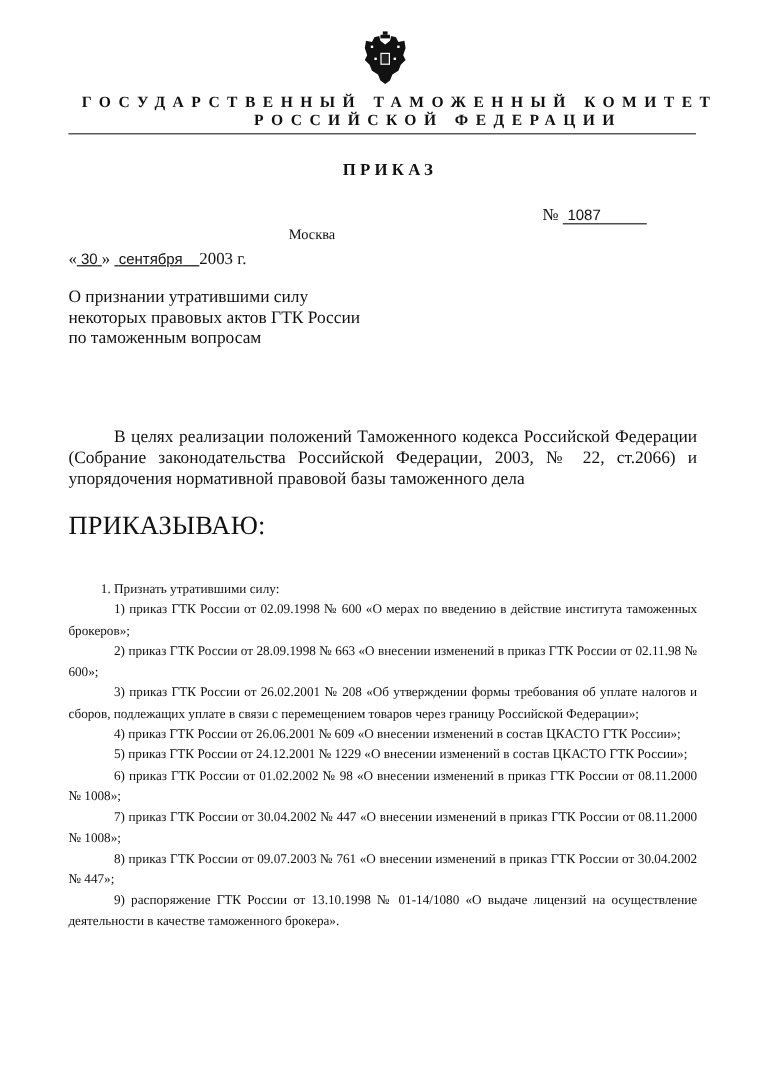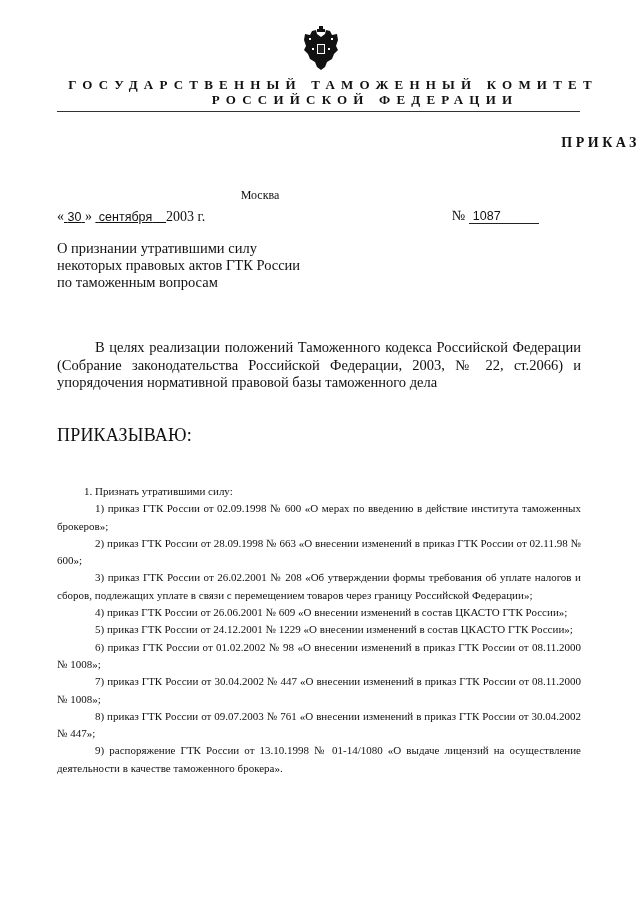--- a/index.html
+++ b/index.html
@@ -3,30 +3,30 @@
   <meta charset="utf-8">
   <style>
     * { margin: 0; padding: 0; box-sizing: border-box; }
     html, body { width: 640px; height: 900px; background: #ffffff; overflow: hidden; }
     body { position: relative; font-family: "Liberation Serif", serif; color: #111; }
     .emblem { position: absolute; left: 303px; top: 26px; width: 36px; height: 44px; }
     .org { position: absolute; left: 0; width: 640px; text-align: center; font-weight: bold; font-size: 13px; letter-spacing: 6.2px; }
     .org1 { top: 77px; padding-left: 26px; }
     .org2 { top: 92px; padding-left: 4px; margin-left: 43px; }
     .rule { position: absolute; left: 57px; top: 111px; width: 523px; height: 1px; background: #333; }
-    .title { position: absolute; left: 0; width: 640px; top: 135px; text-align: right; font-weight: bold; font-size: 14px; letter-spacing: 3.5px; padding-left: 10px; }
+    .title { position: absolute; left: 0; width: 640px; top: 135px; text-align: center; font-weight: bold; font-size: 14px; letter-spacing: 3.5px; padding-left: 10px; }
     .dateline { position: absolute; left: 57px; top: 172px; font-size: 14px; margin-top: 37px; }
     .dateline .u { font-family: "Liberation Sans", sans-serif; font-size: 12.5px; text-decoration: underline; }
-    .num { position: absolute; left: 452px; top: 172px; font-size: 14px; margin-top: 36px; }
+    .num { position: absolute; left: 452px; top: 172px; font-size: 14px; }
     .num .u { font-family: "Liberation Sans", sans-serif; font-size: 12.5px; display: inline-block; width: 70px; border-bottom: 1px solid #222; line-height: 14px; padding-left: 4px; }
     .city { position: absolute; left: 0; width: 512px; top: 188px; text-align: center; font-size: 12px; padding-left: 8px; }
     .subject { position: absolute; left: 57px; top: 240px; font-size: 14.5px; line-height: 17px; }
     .preamble { position: absolute; left: 57px; top: 339px; width: 524px; font-size: 14.5px; line-height: 17.5px; text-align: justify; }
-    .preamble p { text-indent: 38px; }
-    .order { position: absolute; left: 57px; top: 425px; font-size: 18px; letter-spacing: 0.2px; }
+    .preamble p { text-indent: 38px; margin-top: 17px; }
+    .order { position: absolute; left: 57px; top: 425px; font-size: 22px; letter-spacing: 0.2px; }
     .items { position: absolute; left: 57px; top: 483px; width: 524px; font-size: 11px; line-height: 17.3px; text-align: justify; }
     .items p { text-indent: 38px; }
     .items p.head { text-indent: 27px; }
   </style>
 </head>
 <body>
 
 <div class="emblem">
   <svg width="36" height="44" viewBox="0 0 36 44">
     <g fill="#111">

